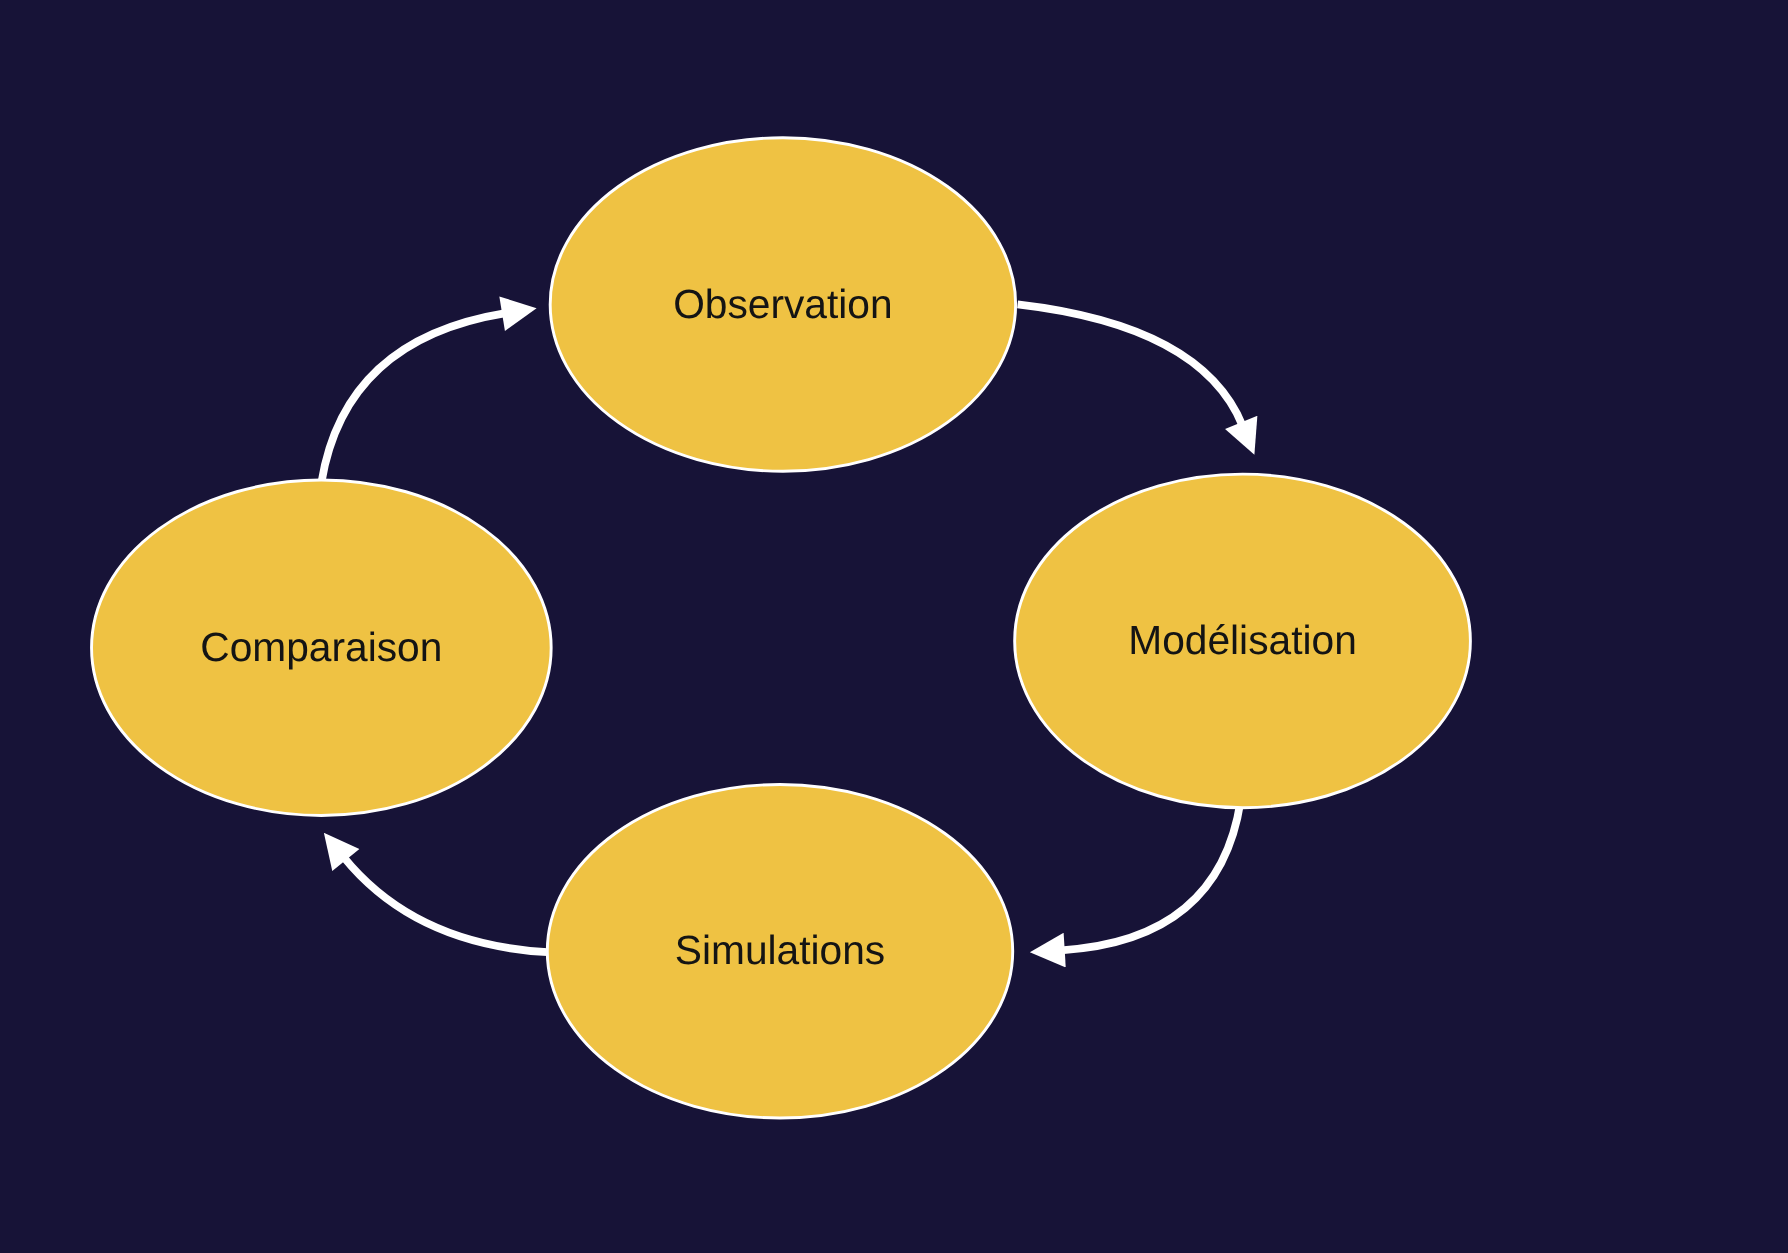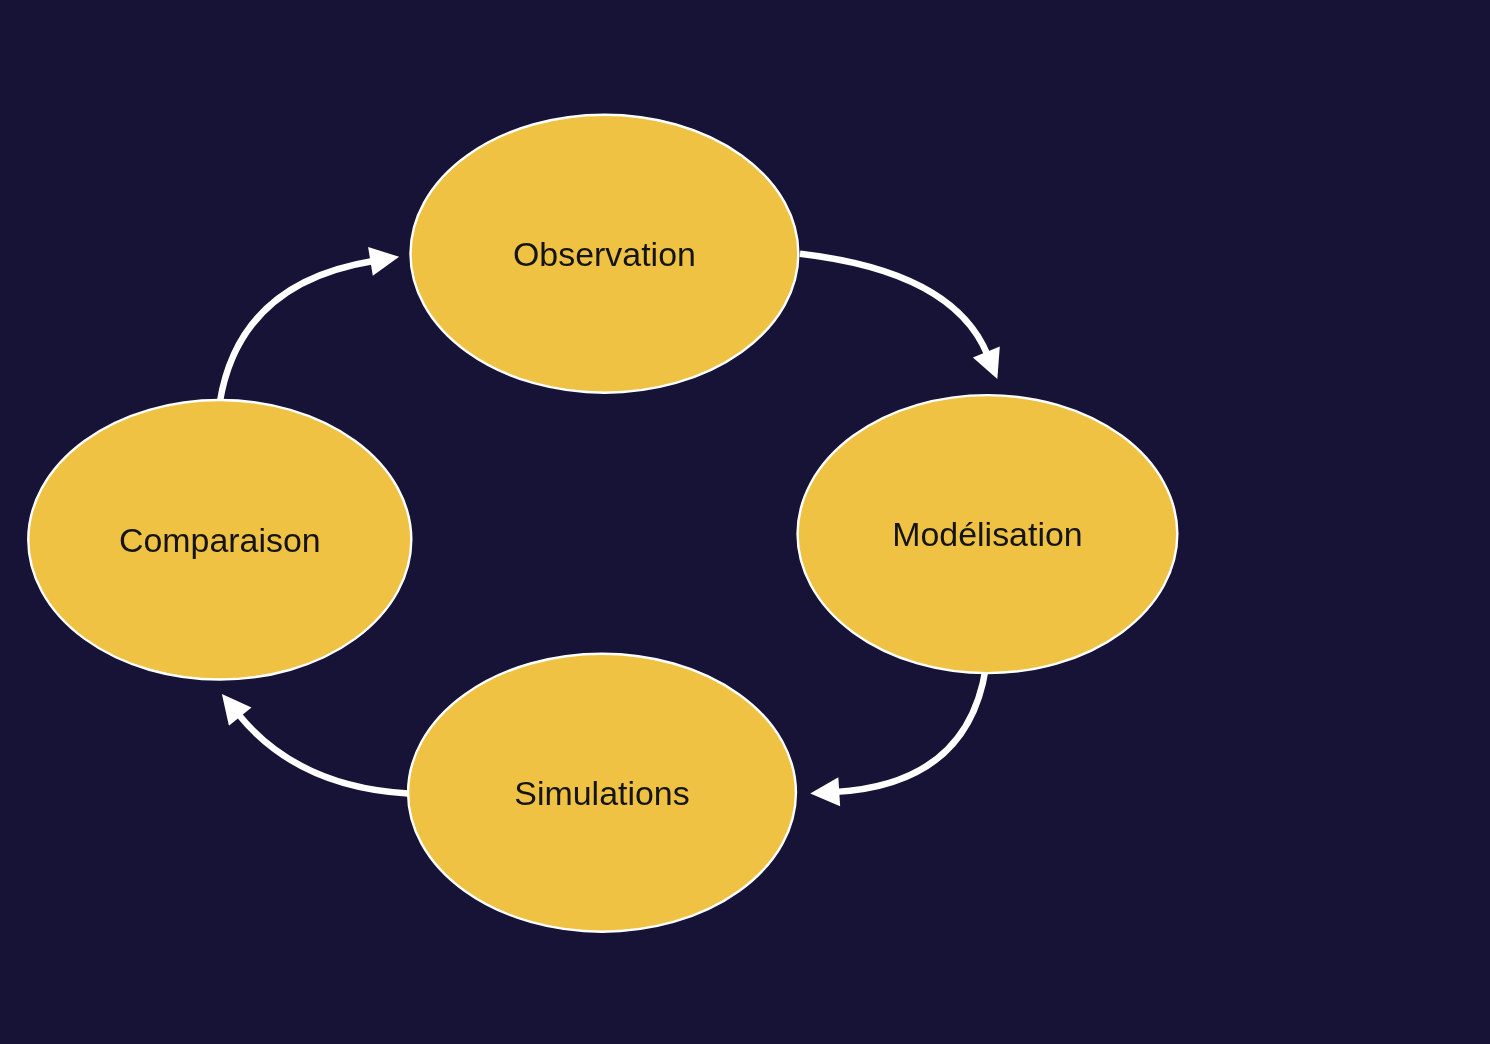--- a/index.html
+++ b/index.html
@@ -6,20 +6,21 @@
     margin: 0;
     padding: 0;
     width: 1490px;
     height: 1044px;
     overflow: hidden;
   }
   .stage {
     width: 1204px;
     height: 1044px;
     position: relative;
+    padding-left: 48px;
   }
   svg {
     display: block;
     width: 100%;
     height: 100%;
   }
   svg text {
     font-family: "Liberation Sans", sans-serif;
     font-size: 42px;
     text-anchor: middle;

